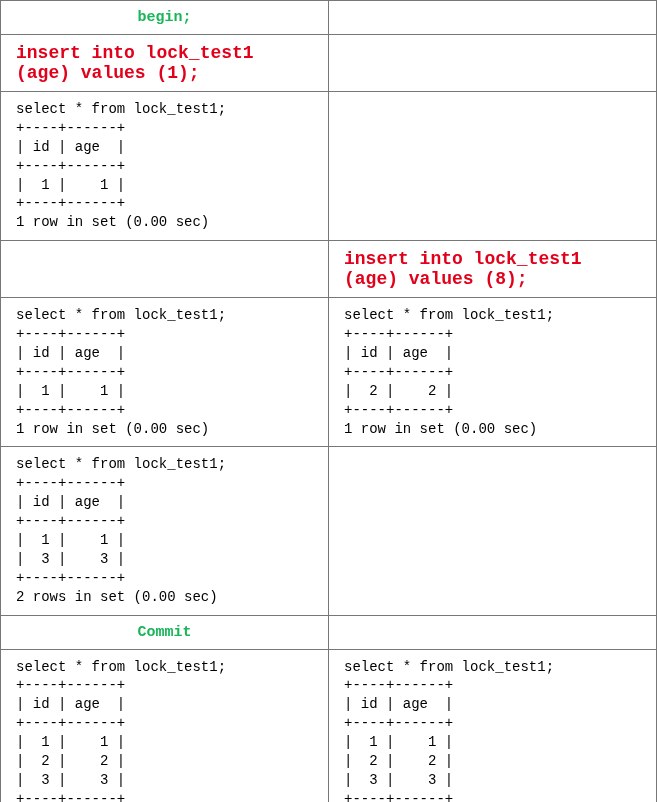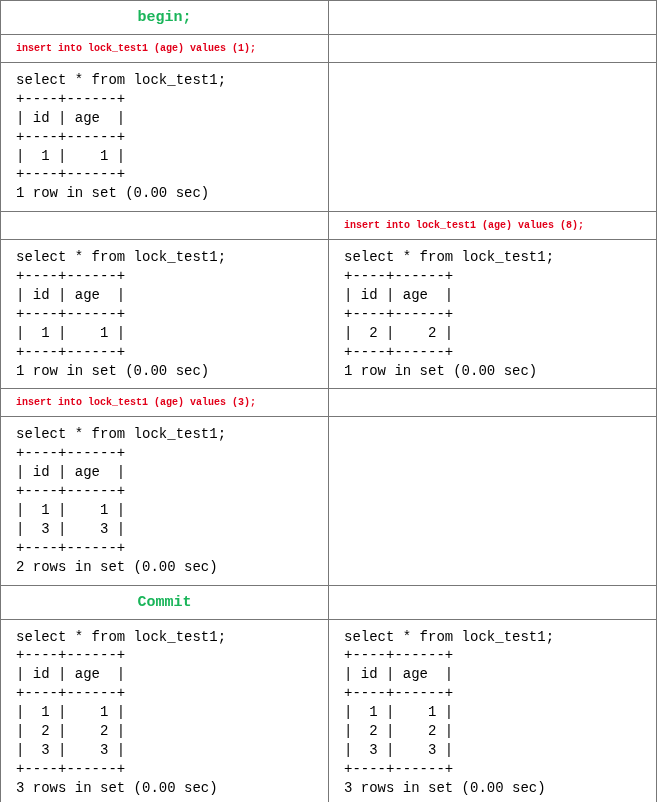--- a/index.html
+++ b/index.html
@@ -1,20 +1,20 @@
 <!DOCTYPE html>
 <html><head>
   <meta charset="utf-8">
   <style>
     * { box-sizing: border-box; margin: 0; padding: 0; }
     body { font-family: "Courier New", monospace; font-size: 14px; background: #fff; width: 657px; }
     table.main { border-collapse: collapse; width: 100%; table-layout: fixed; }
     table.main td { border: 1px solid #777; vertical-align: top; padding: 8px 15px; }
     .cmd-green { color: #1ab55a; font-weight: bold; text-align: center; font-size: 15px; }
-    .cmd-red { color: #e2001a; font-weight: bold; font-size: 10px; }
+    .cmd-red { color: #e2001a; font-weight: bold; font-size: 18px; }
     .query-block { white-space: pre; color: #000; line-height: 1.35; }
   </style>
 </head>
 <body>
 
 <table class="main">
   <tbody id="tbody">
       <tr>
         <td>
           <div class="cmd-green">begin;</div>
@@ -68,28 +68,20 @@
 +----+------+
 | id | age  |
 +----+------+
 |  2 |    2 |
 +----+------+
 1 row in set (0.00 sec)</div>
         </td>
       </tr>
       <tr>
         <td>
-          <div class="cmd-red">insert into lock_test1 (age) values (3);</div>
-        </td>
-        <td>
-          <div></div>
-        </td>
-      </tr>
-      <tr>
-        <td>
           <div class="query-block">select * from lock_test1;
 +----+------+
 | id | age  |
 +----+------+
 |  1 |    1 |
 |  3 |    3 |
 +----+------+
 2 rows in set (0.00 sec)</div>
         </td>
         <td>

